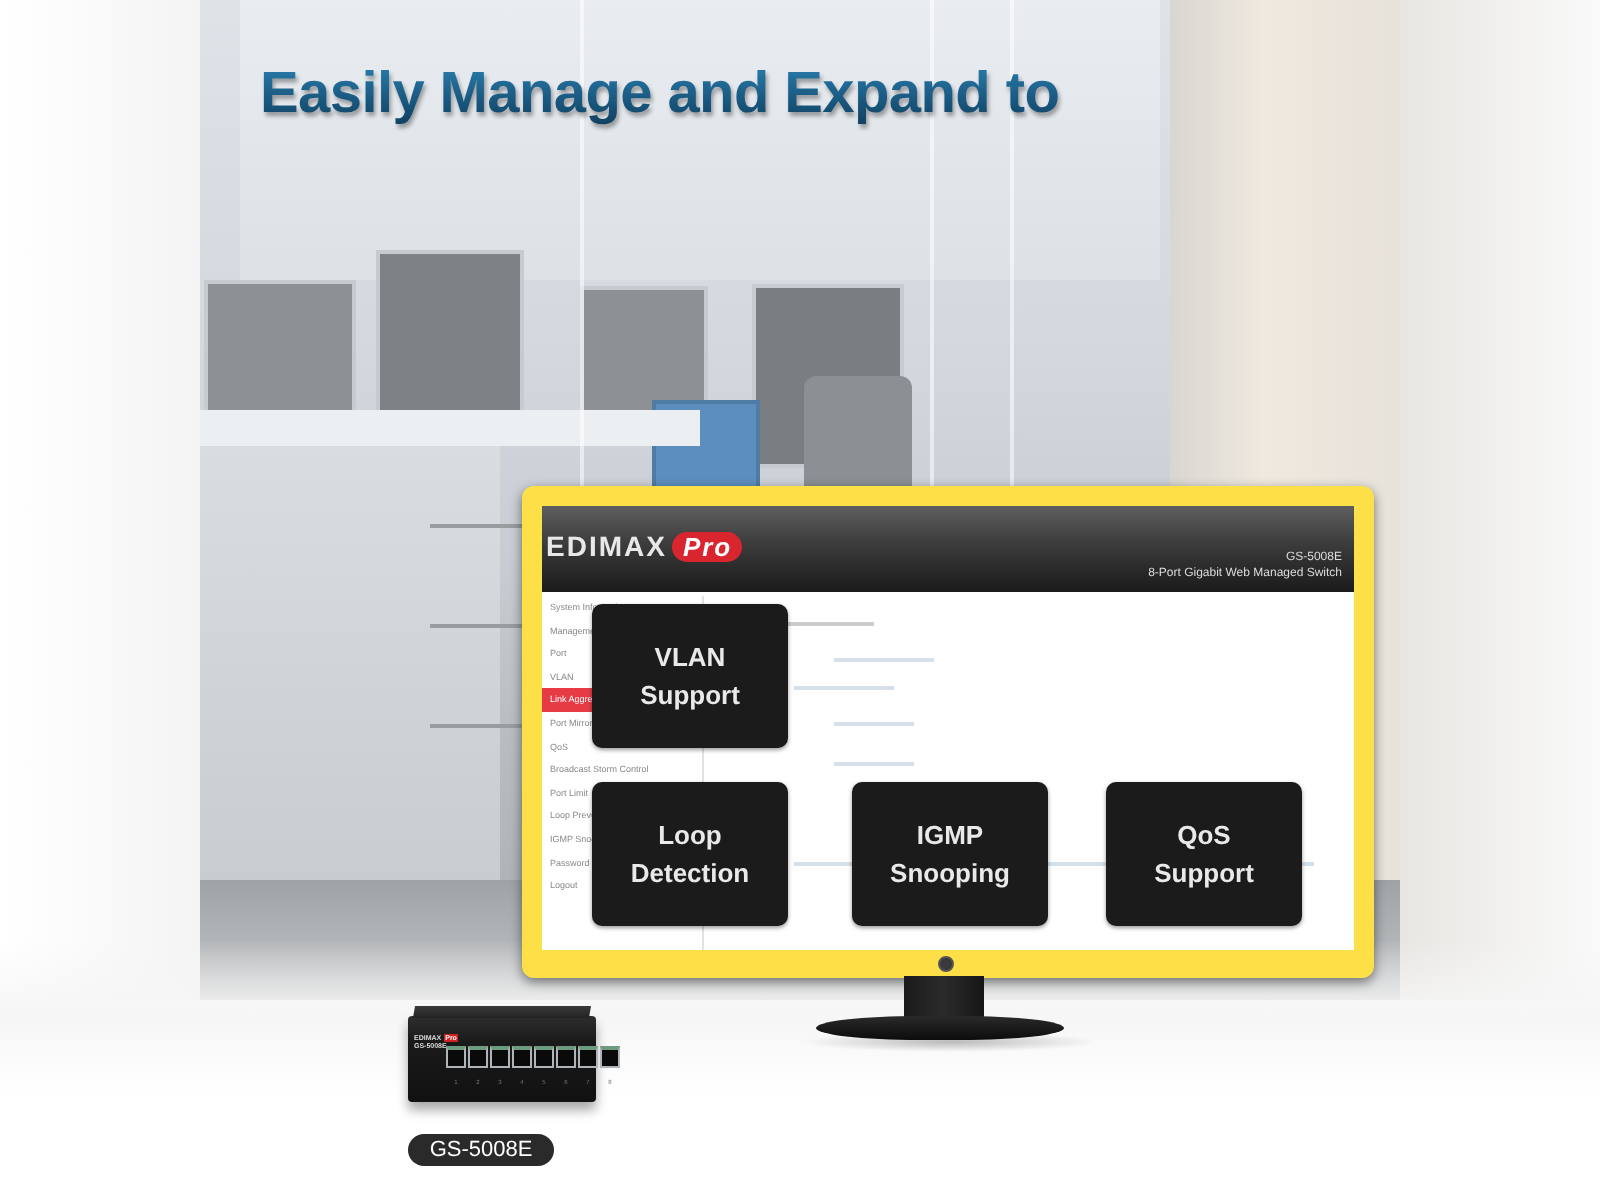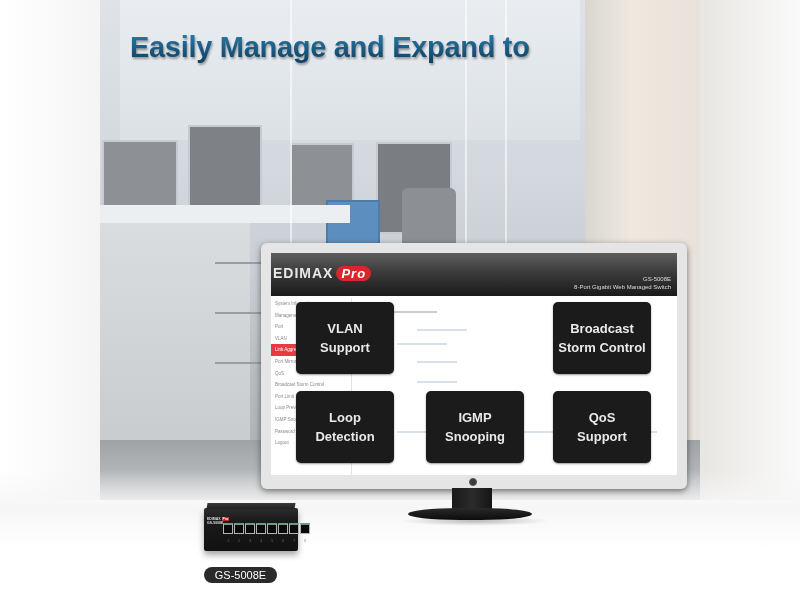--- a/index.html
+++ b/index.html
@@ -21,21 +21,21 @@
   .floor{position:absolute;left:100px;top:440px;width:600px;height:60px;background:linear-gradient(180deg,#9fa3a6,#c4c6c8);}
   .fade-bottom{position:absolute;left:0;top:470px;width:800px;height:130px;background:linear-gradient(180deg,rgba(255,255,255,0) 0%,#f6f6f6 30%,#ffffff 60%);}
 
   
   .headline{position:absolute;left:130px;top:28px;font-weight:bold;font-size:29px;line-height:38px;letter-spacing:-0.3px;
     color:#1d5f86;background:linear-gradient(180deg,#2d86b8 0%,#1a5a82 55%,#0e3a58 100%);-webkit-background-clip:text;background-clip:text;-webkit-text-fill-color:transparent;
     filter:drop-shadow(1px 2px 1px rgba(0,0,0,.35));}
   .headline div{white-space:nowrap;}
 
   
-  .monitor{position:absolute;left:261px;top:243px;width:426px;height:246px;background:#e5e5e5;border-radius:6px;box-shadow:0 2px 6px rgba(0,0,0,.5);}
+  .monitor{position:absolute;left:261px;top:243px;width:426px;height:246px;background:#fde047;border-radius:6px;box-shadow:0 2px 6px rgba(0,0,0,.5);}
   .screen{position:absolute;left:10px;top:10px;width:406px;height:222px;background:#fff;overflow:hidden;}
   .screen-header{position:absolute;left:0;top:0;width:406px;height:43px;background:linear-gradient(180deg,#5e5e5e 0%,#3b3b3b 45%,#1a1a1a 100%);}
   .brand{position:absolute;left:2px;top:12px;font-weight:bold;font-size:14px;color:#e8e8e8;letter-spacing:1px;}
   .brand-pro{display:inline-block;margin-left:3px;background:#d9262e;color:#fff;border-radius:10px;padding:0 5px;font-style:italic;font-size:13px;}
   .model{position:absolute;right:6px;top:22px;font-size:6px;color:#ddd;text-align:right;line-height:8px;}
   .sidebar{position:absolute;left:0;top:45px;width:80px;height:177px;}
   .side-item{height:11.6px;font-size:4.5px;color:#888;padding-left:4px;line-height:11px;}
   .side-item.active{background:#e63b45;color:#fff;margin-right:14px;}
   .content-lines{position:absolute;left:86px;top:50px;width:310px;height:170px;}
   .cl{position:absolute;height:2px;background:#d6e0ea;}
@@ -133,26 +133,20 @@
         <div class="cl" style="left:40px;top:128px;width:260px;"></div>
       </div>
 
       <div class="tiles">
         <div class="tile" style="left:0;top:0;">
           <div>
               <span>VLAN</span>
               <span>Support</span>
             </div>
         </div>
-        <div class="tile" style="left:257px;top:0;">
-          <div>
-              <span>Broadcast</span>
-              <span>Storm Control</span>
-            </div>
-        </div>
         <div class="tile" style="left:0;top:89px;">
           <div>
               <span>Loop</span>
               <span>Detection</span>
             </div>
         </div>
         <div class="tile" style="left:130px;top:89px;">
           <div>
               <span>IGMP</span>
               <span>Snooping</span>

